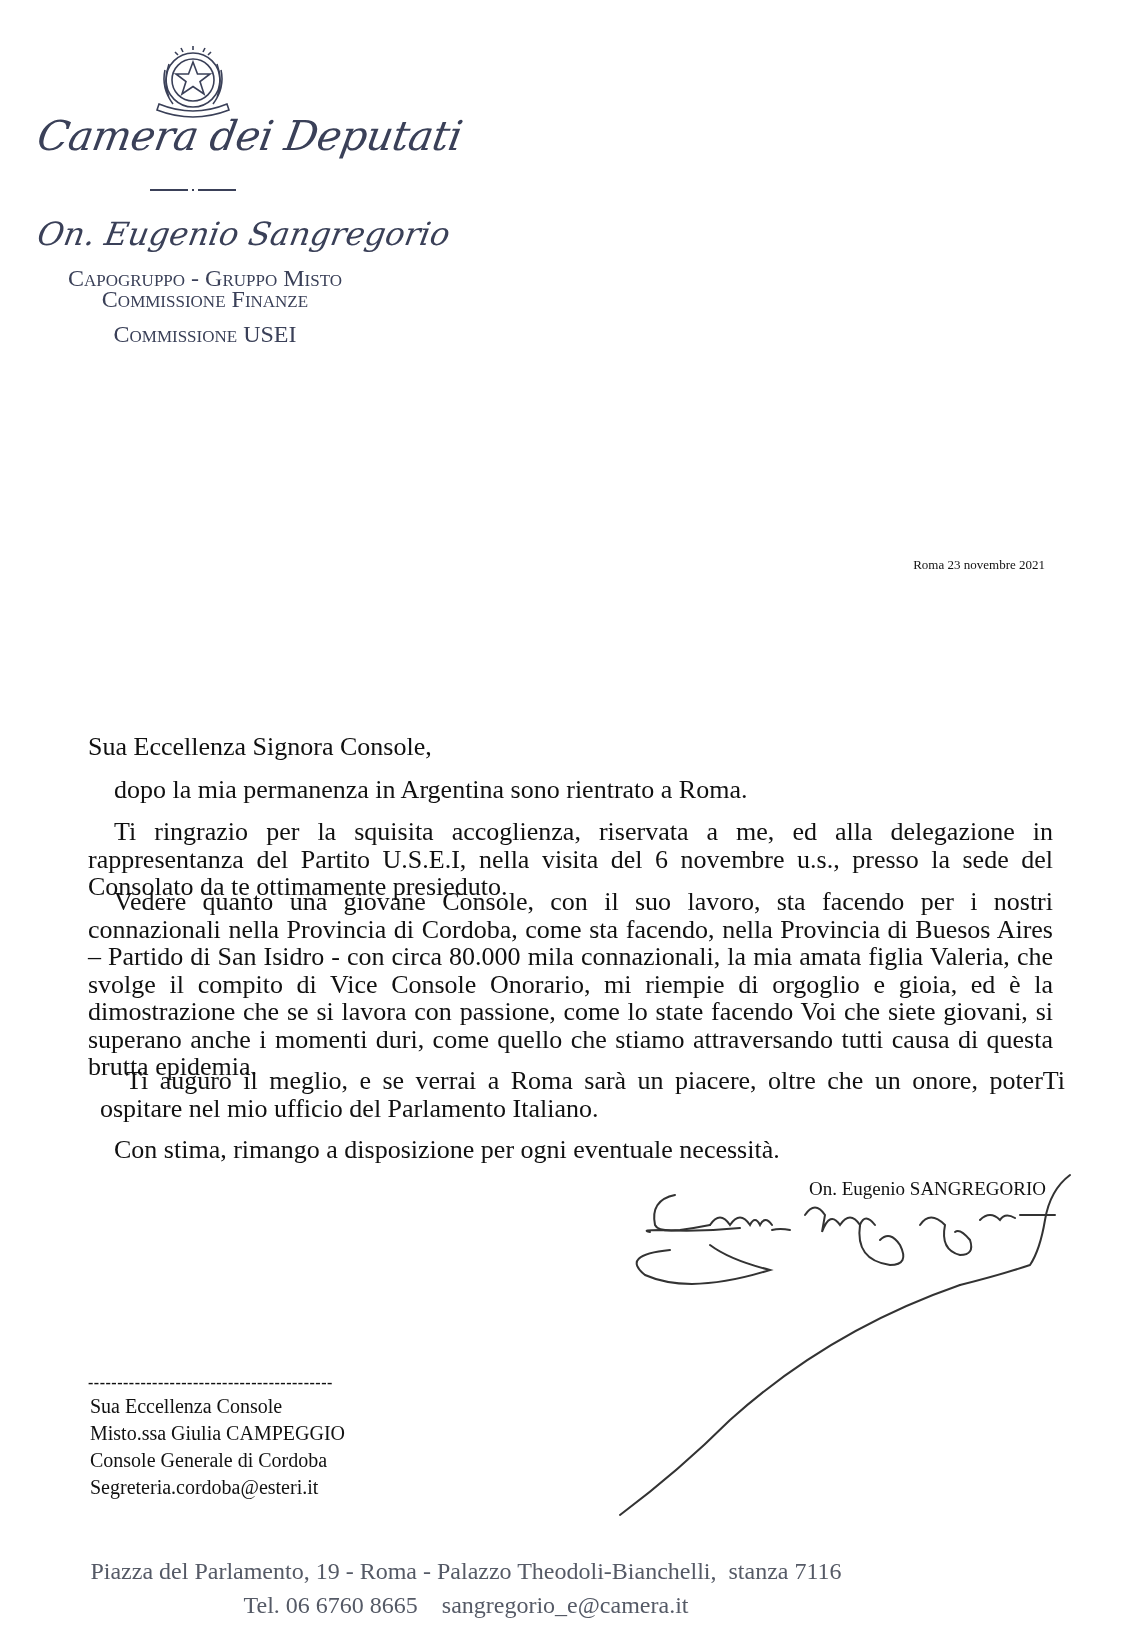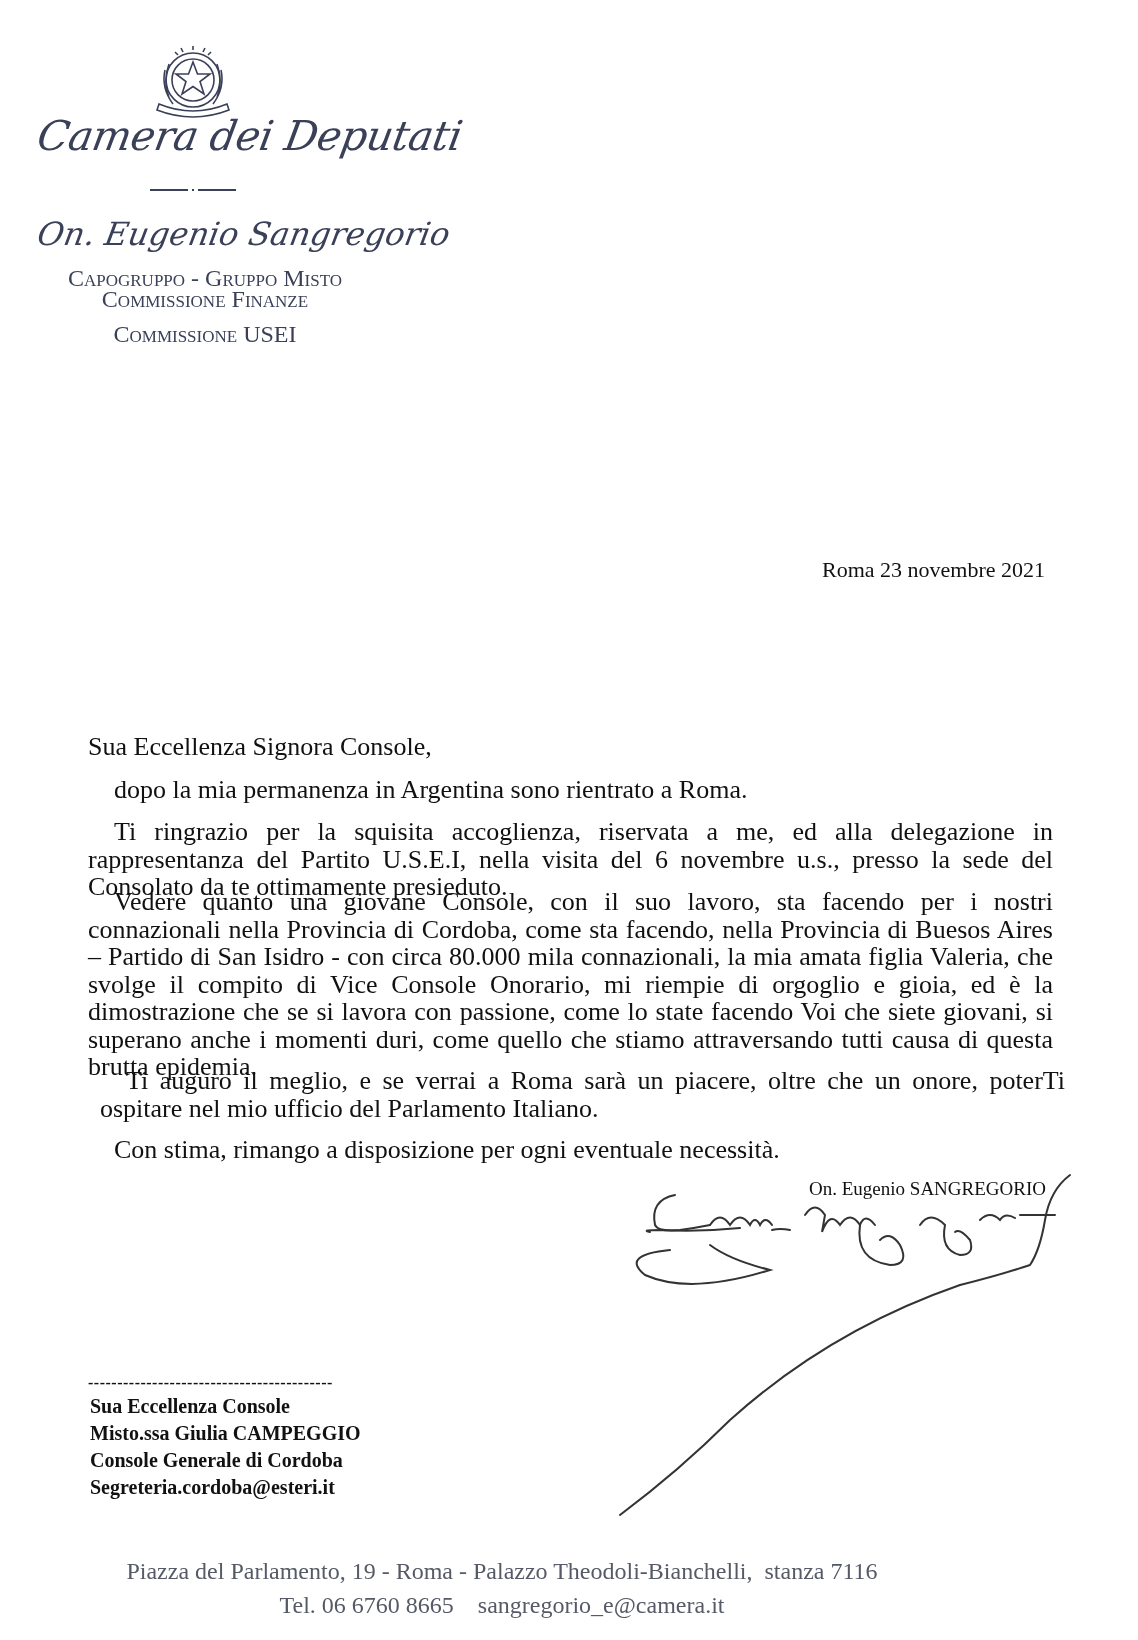--- a/index.html
+++ b/index.html
@@ -18,38 +18,38 @@
     .sep .l { position: absolute; top: 0; height: 2px; width: 38px; background: #3a4058; }
     .sep .d { position: absolute; top: 0; left: 42px; width: 2px; height: 2px; background: #3a4058; }
     .lh-name {
       left: 38px; top: 215px; width: 330px; font-style: italic; font-size: 32px; color: #3a4058;
       font-family: "DejaVu Serif", serif; transform: skewX(-10deg); white-space: nowrap;
     }
     .lh-sub {
       left: 40px; width: 330px; text-align: center; font-variant: small-caps; font-size: 24px;
       color: #3a4058; font-family: "Liberation Serif", serif; white-space: nowrap;
     }
-    .date { right: 93px; top: 557px; font-size: 22px; white-space: nowrap; }
+    .date { right: 93px; top: 557px; font-size: 13px; white-space: nowrap; }
     .body-text { left: 88px; width: 965px; font-size: 26px; line-height: 27.5px; text-align: justify; }
     .body-text p { margin: 0; }
     .indent { text-indent: 26px; }
     .salute { top: 733px; }
     .p1 { top: 776px; }
     .p2 { top: 818px; }
     .p3 { top: 888px; }
     .p4 { top: 1067px; margin-left: 12px; }
     .p5 { top: 1136px; }
     .sig-name { right: 92px; top: 1178px; font-size: 19px; white-space: nowrap; }
     .signature { left: 600px; top: 1170px; width: 500px; height: 350px; }
     .dash { left: 88px; top: 1374px; font-size: 16px; font-weight: bold; letter-spacing: 0.5px; white-space: nowrap; }
-    .recip { left: 90px; top: 1393px; font-size: 20px; font-weight: bold; line-height: 27px; white-space: nowrap; }
+    .recip { left: 90px; top: 1393px; font-size: 20px; font-weight: normal; line-height: 27px; white-space: nowrap; }
     .recip div { margin: 0; }
     .footer {
       left: 0; width: 932px; text-align: center; font-size: 24px; color: #555a66;
-      font-family: "Liberation Serif", serif; white-space: pre; padding-left: 36px;
+      font-family: "Liberation Serif", serif; white-space: pre;
     }
     .f1 { top: 1558px; }
     .f2 { top: 1592px; }
   </style>
 </head>
 <body>
 
 <div class="abs emblem">
   <svg width="92" height="84" viewBox="0 0 92 84">
     <g fill="none" stroke="#3a4058" stroke-width="1.6">

